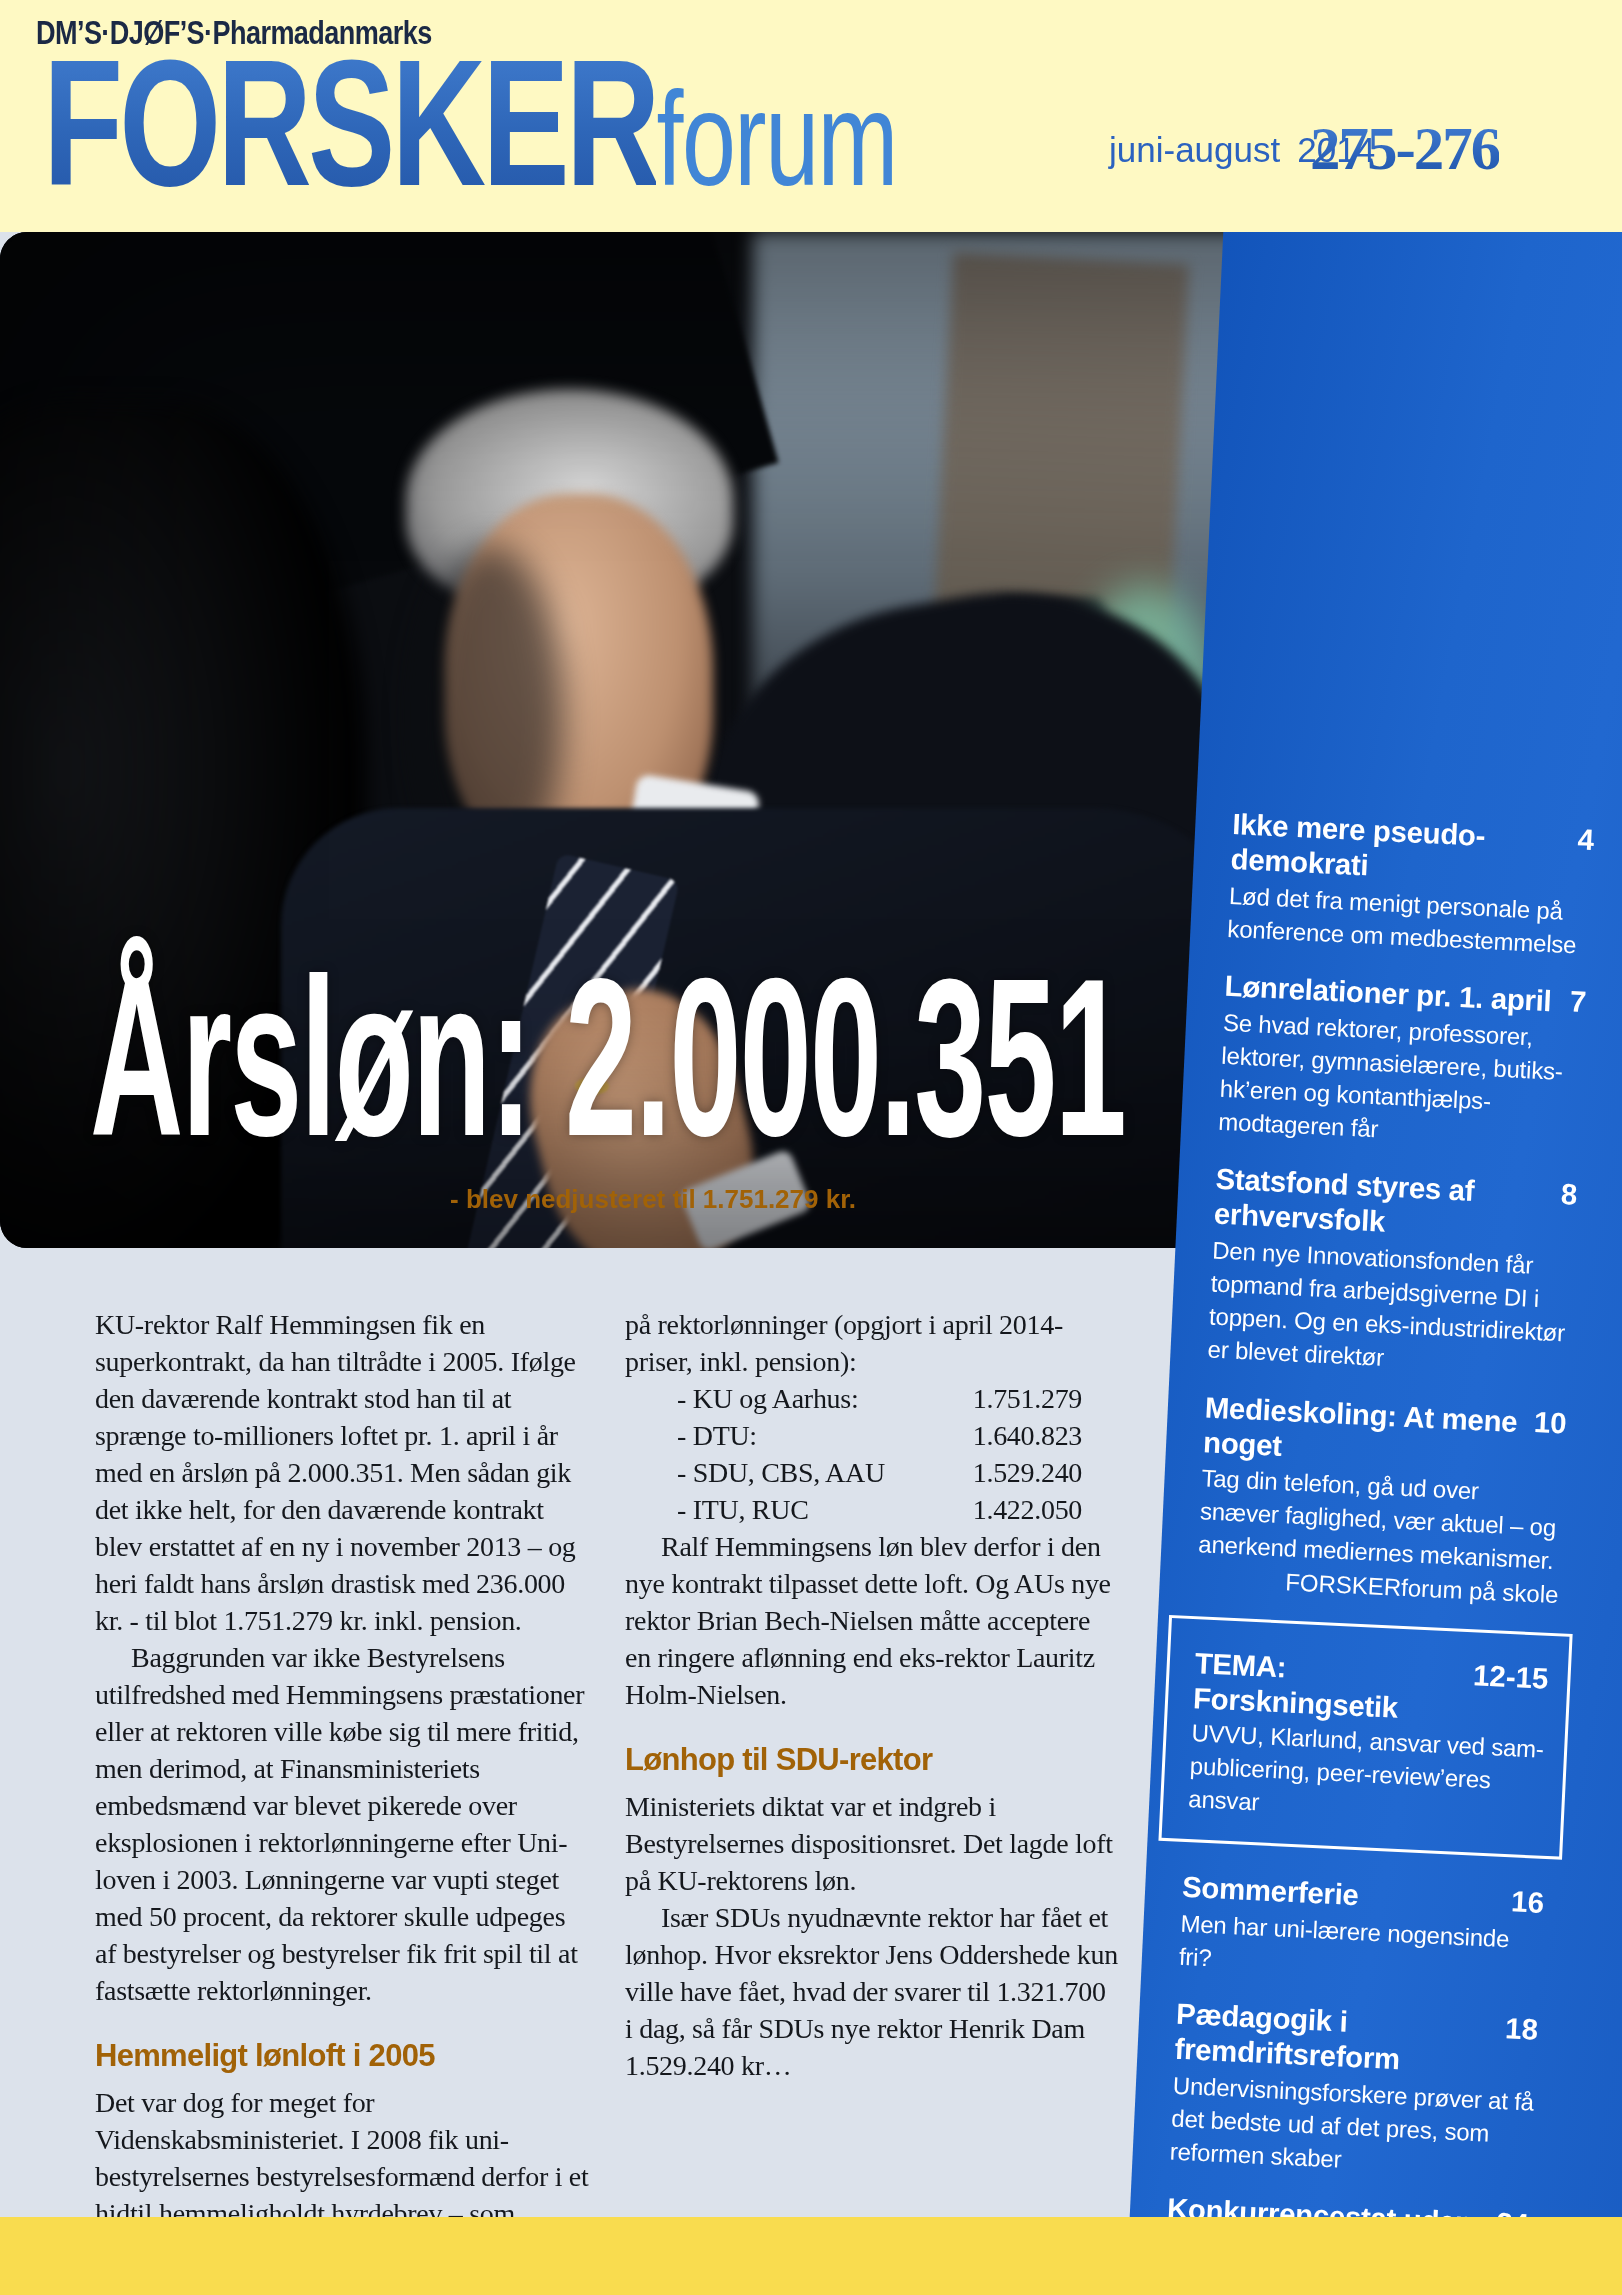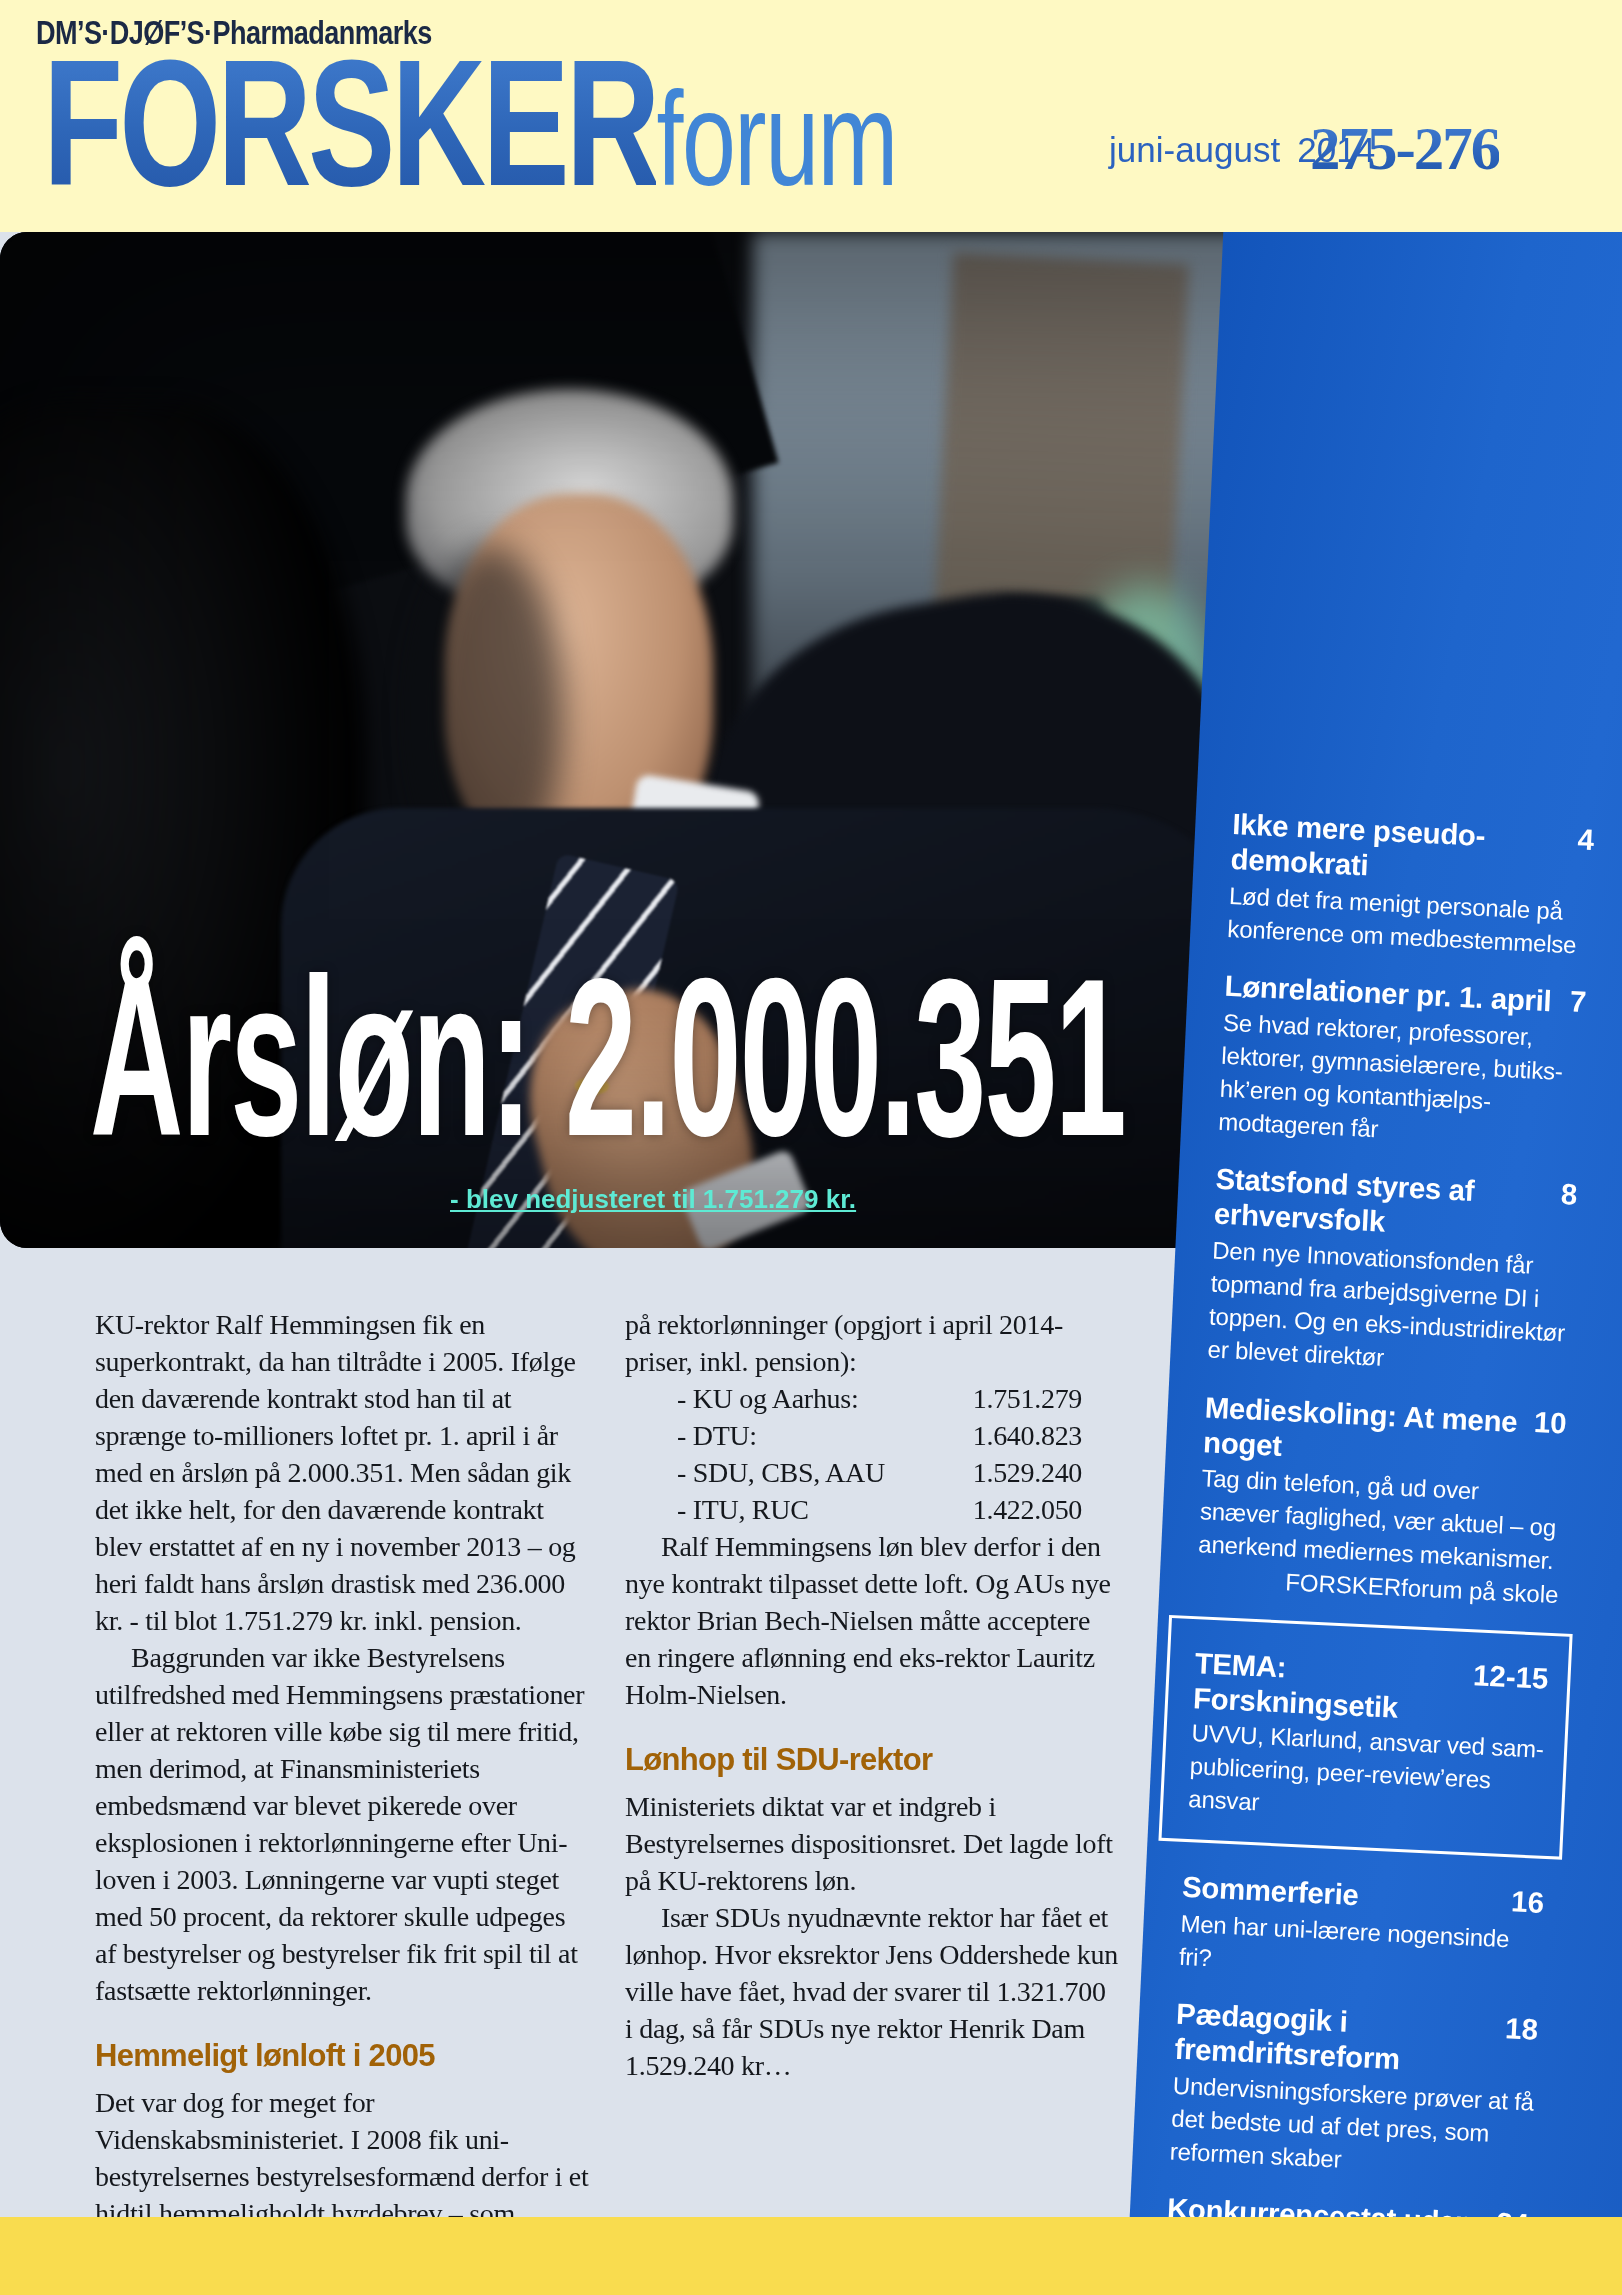--- a/index.html
+++ b/index.html
@@ -67,21 +67,21 @@
   .ph-vignette{left:0;top:0;width:1623px;height:1016px;box-shadow:inset 0 0 209px 79px rgba(0,0,0,.55);}
 
   .headline{
     position:absolute;left:90px;top:713px;z-index:5;
     font-size:196px;line-height:196px;font-weight:700;letter-spacing:-2.6px;color:#fff;
     transform:scale(.66,1.15);transform-origin:left top;white-space:nowrap;
     text-shadow:0 0 11.8px rgba(0,0,0,.35);
   }
   .dek{
     position:absolute;left:450px;top:952px;z-index:5;
-    font-size:26px;font-weight:700;color:#5eead4;letter-spacing:0;white-space:nowrap;text-decoration:underline;
+    font-size:26px;font-weight:700;color:#a16207;letter-spacing:0;white-space:nowrap;
   }
 
   
   .toc-panel{
     position:absolute;left:1225px;top:196px;width:523px;height:2100px;z-index:10;
     background:linear-gradient(98deg,#1254ba 0%,#1e65cc 38%,#2168d0 58%,#195cc2 100%);
     transform:rotate(2.7deg);transform-origin:left top;
     box-sizing:border-box;
     padding:609px 124px 0 37px;
     color:#fff;

